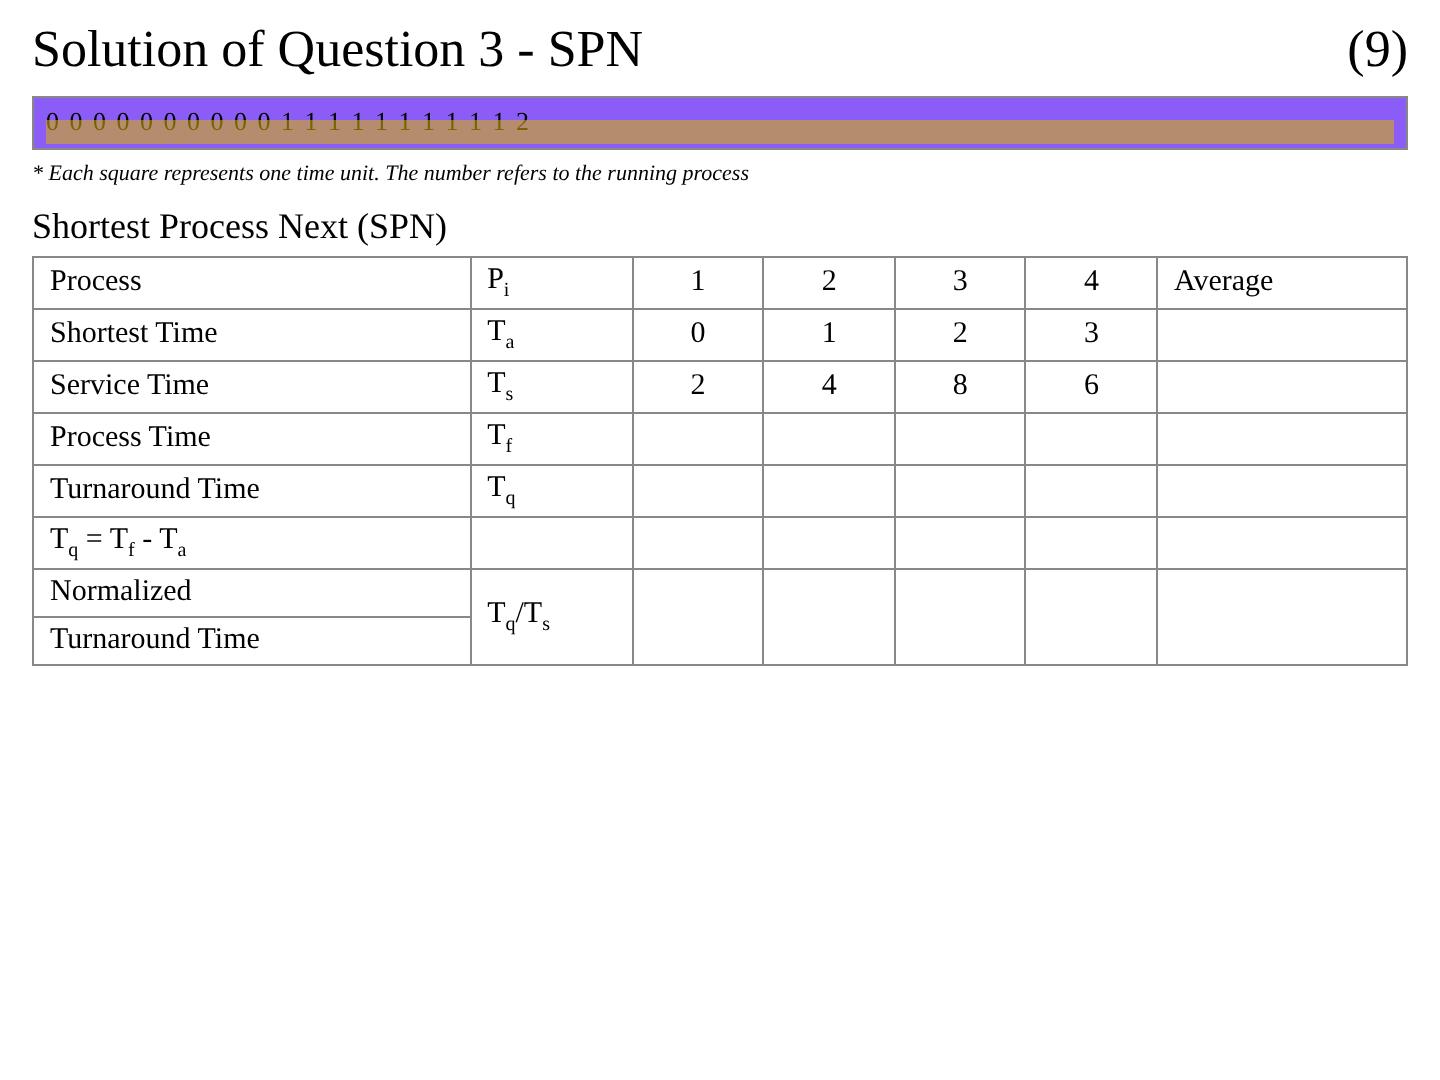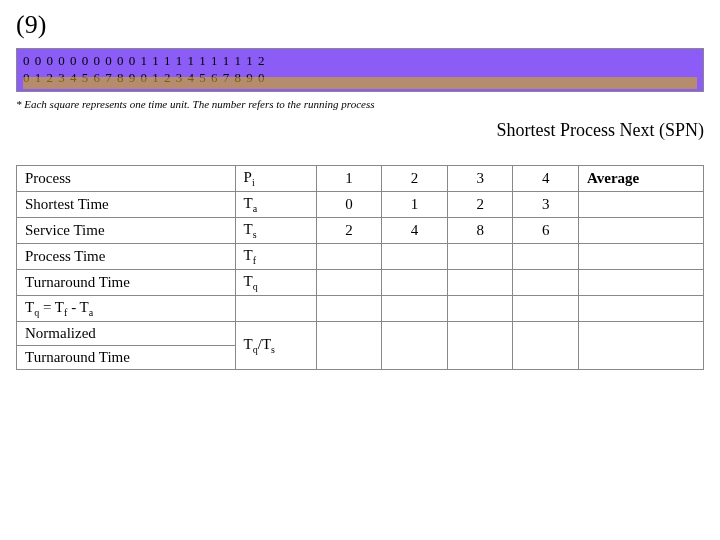--- a/index.html
+++ b/index.html
@@ -57,22 +57,21 @@
     .caption {
       font-size: 11px;
       margin-bottom: 10px;
       font-style: italic;
     }
 
     
     .table-wrapper {
       display: flex;
       flex-direction: column;
-      align-items: flex-end;
-      gap: 20px;
+      align-items: flex-start;
     }
 
     .table-title {
       font-size: 18px;
       margin-bottom: 4px;
       text-align: center;
     }
 
     table {
       border-collapse: collapse;
@@ -100,40 +99,37 @@
     }
 
     table td.value-cell {
       text-align: center;
       min-width: 42px;
     }
 
     table td.avg-cell {
       text-align: left;
       min-width: 80px;
-      font-weight: bold;
     }
 
     sup, sub {
       font-size: 10px;
     }
   </style>
 </head>
 <body>
 
 <div class="header">
+  <span class="title">Solution of Question 3 - SPN</span>
   <span class="question-num">(9)</span>
 </div>
 
 <div class="timeline-container">
   <div class="timeline-row">
     <span>0 0 0 0 0 0 0 0 0 0 1 1 1 1 1 1 1 1 1 1 2</span>
-  </div>
-  <div class="timeline-row">
-    <span>0 1 2 3 4 5 6 7 8 9 0 1 2 3 4 5 6 7 8 9 0</span>
   </div>
   <div class="timeline-highlight"></div>
 </div>
 
 <p class="caption">* Each square represents one time unit. The number refers to the running process</p>
 
 <div class="table-wrapper">
   <div class="table-title">Shortest Process Next (SPN)</div>
   <table>
     <tbody>

